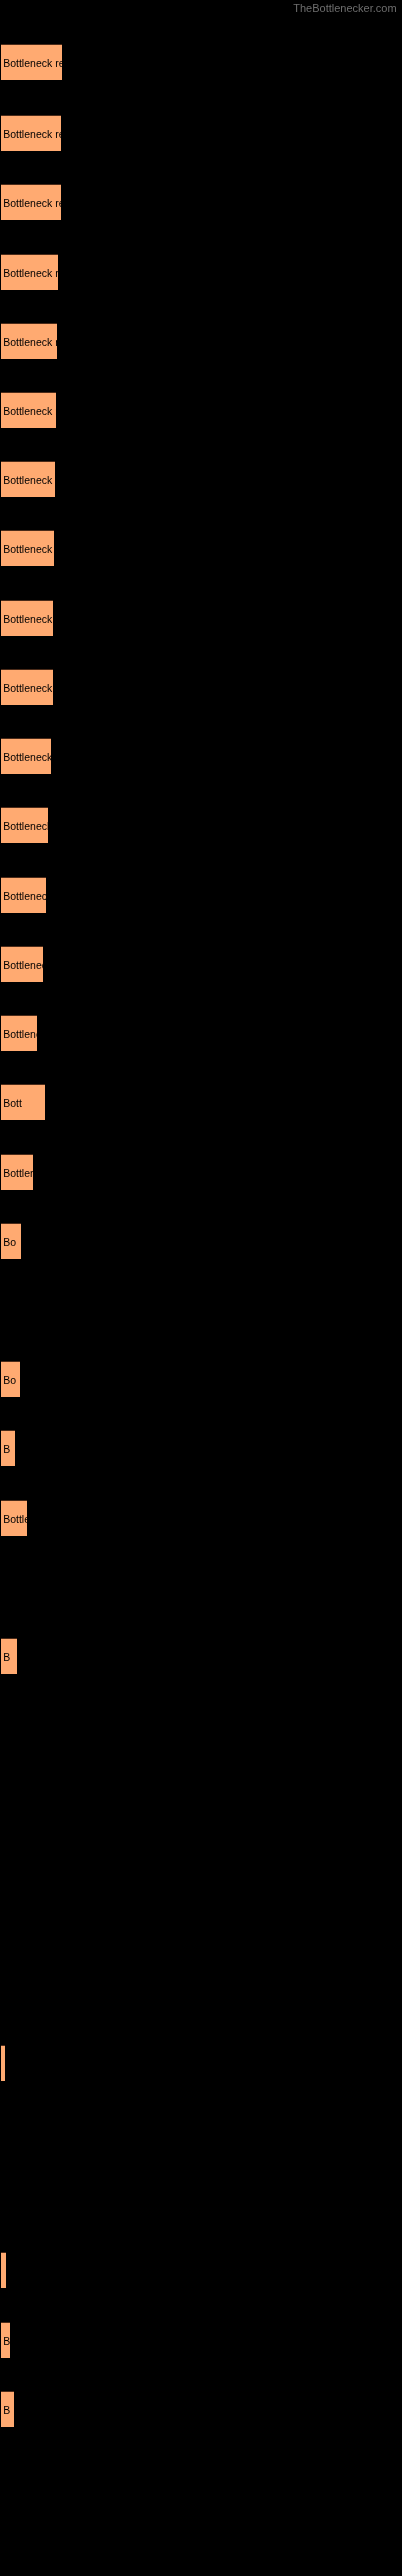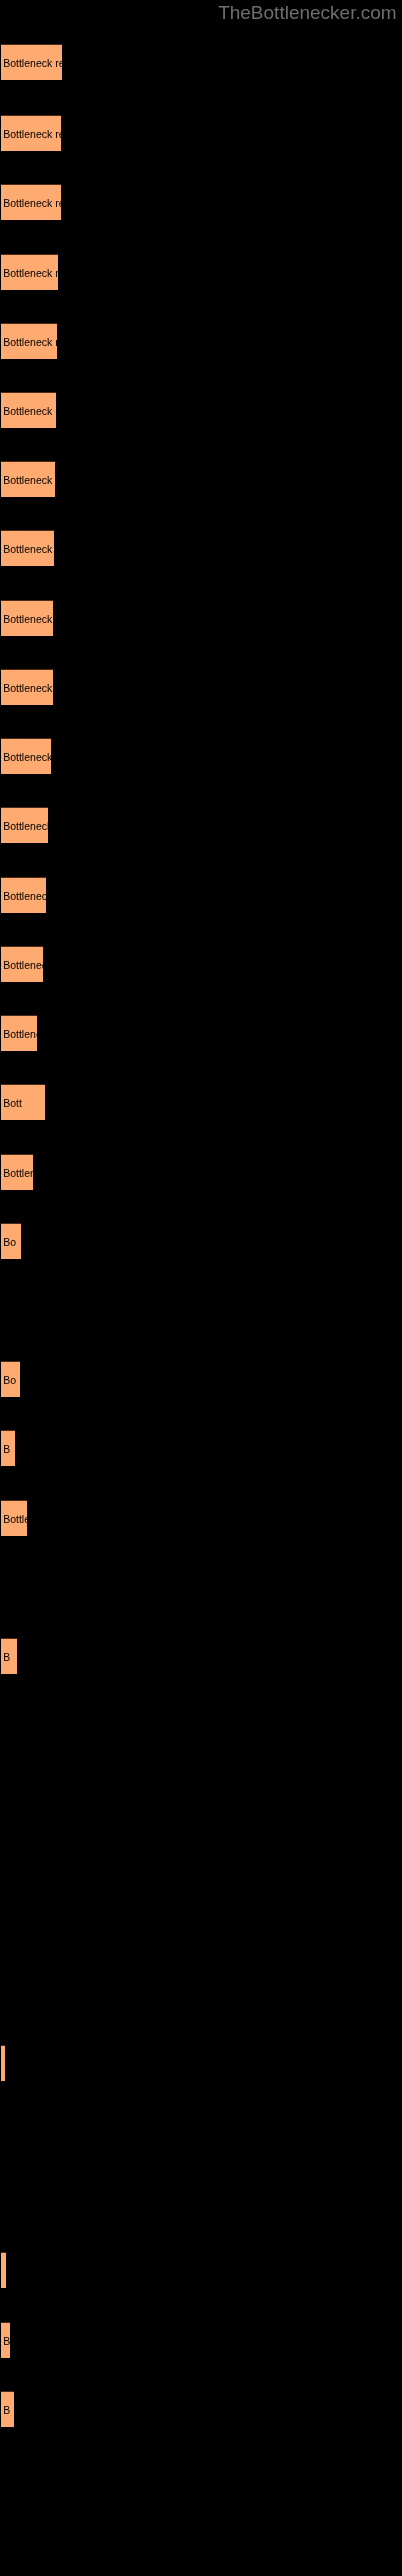--- a/index.html
+++ b/index.html
@@ -22,21 +22,21 @@
     width: 403px;
     height: 2576px;
     background: #000000;
   }
 
   .watermark {
     position: absolute;
     right: 6.4px;
     top: 1.6px;
     color: #6e6e6e;
-    font-size: 19px;
+    font-size: 11px;
     font-family: "Liberation Sans", sans-serif;
     letter-spacing: 0px;
     white-space: nowrap;
   }
 
   .bars-layer {
     position: absolute;
     left: 0;
     top: 0;
     width: 403px;

